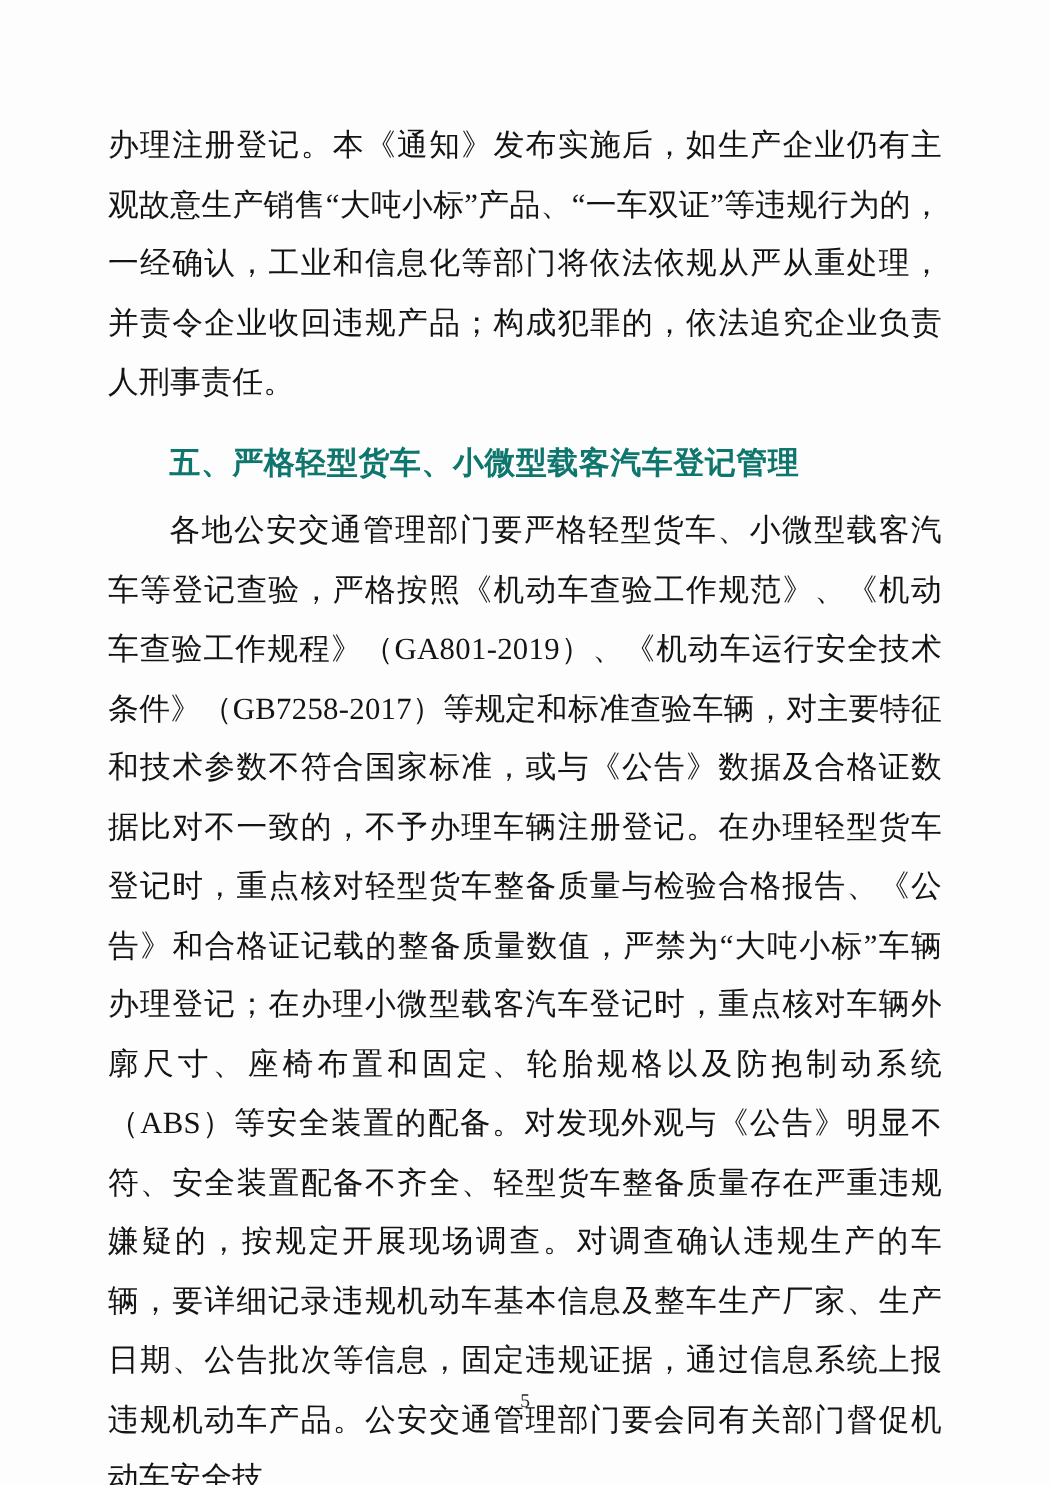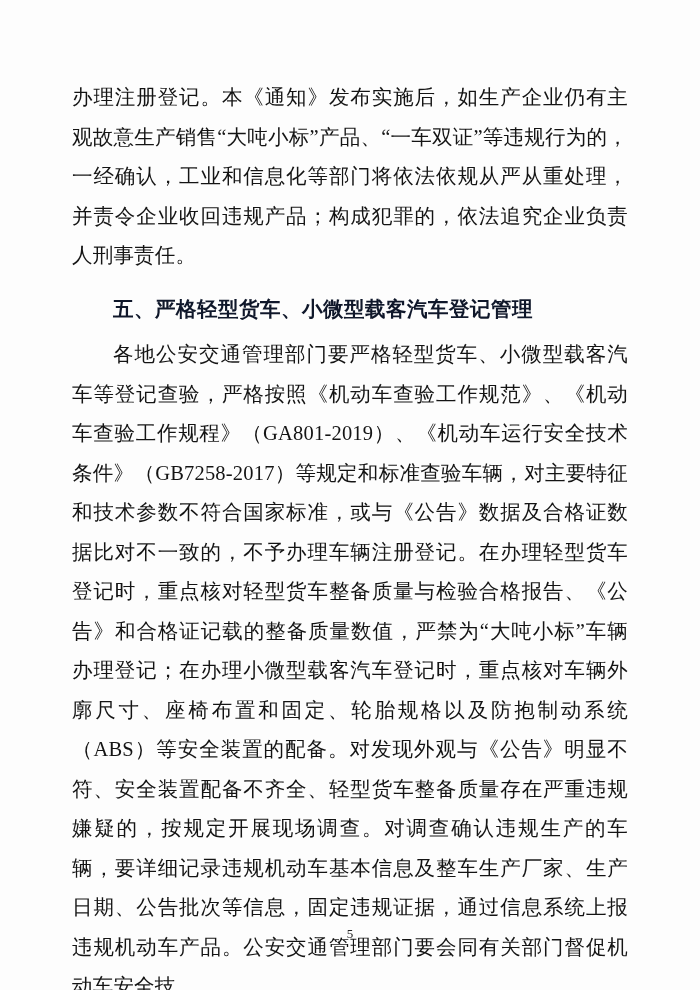--- a/index.html
+++ b/index.html
@@ -39,21 +39,21 @@
   .para.cont {
     text-indent: 0;
   }
   .section-heading {
     margin: 14px 0 6px 0;
     text-indent: 2em;
     font-weight: bold;
     font-size: 20.5px;
     line-height: 39.5px;
     letter-spacing: 0.5px;
-    color: #0f172a;
+    color: #0f766e;
   }
   .page-number {
     position: absolute;
     left: 0;
     right: 0;
     bottom: 48px;
     text-align: center;
     font-size: 13px;
     font-family: "Liberation Serif", "DejaVu Serif", serif;
     color: #222222;

